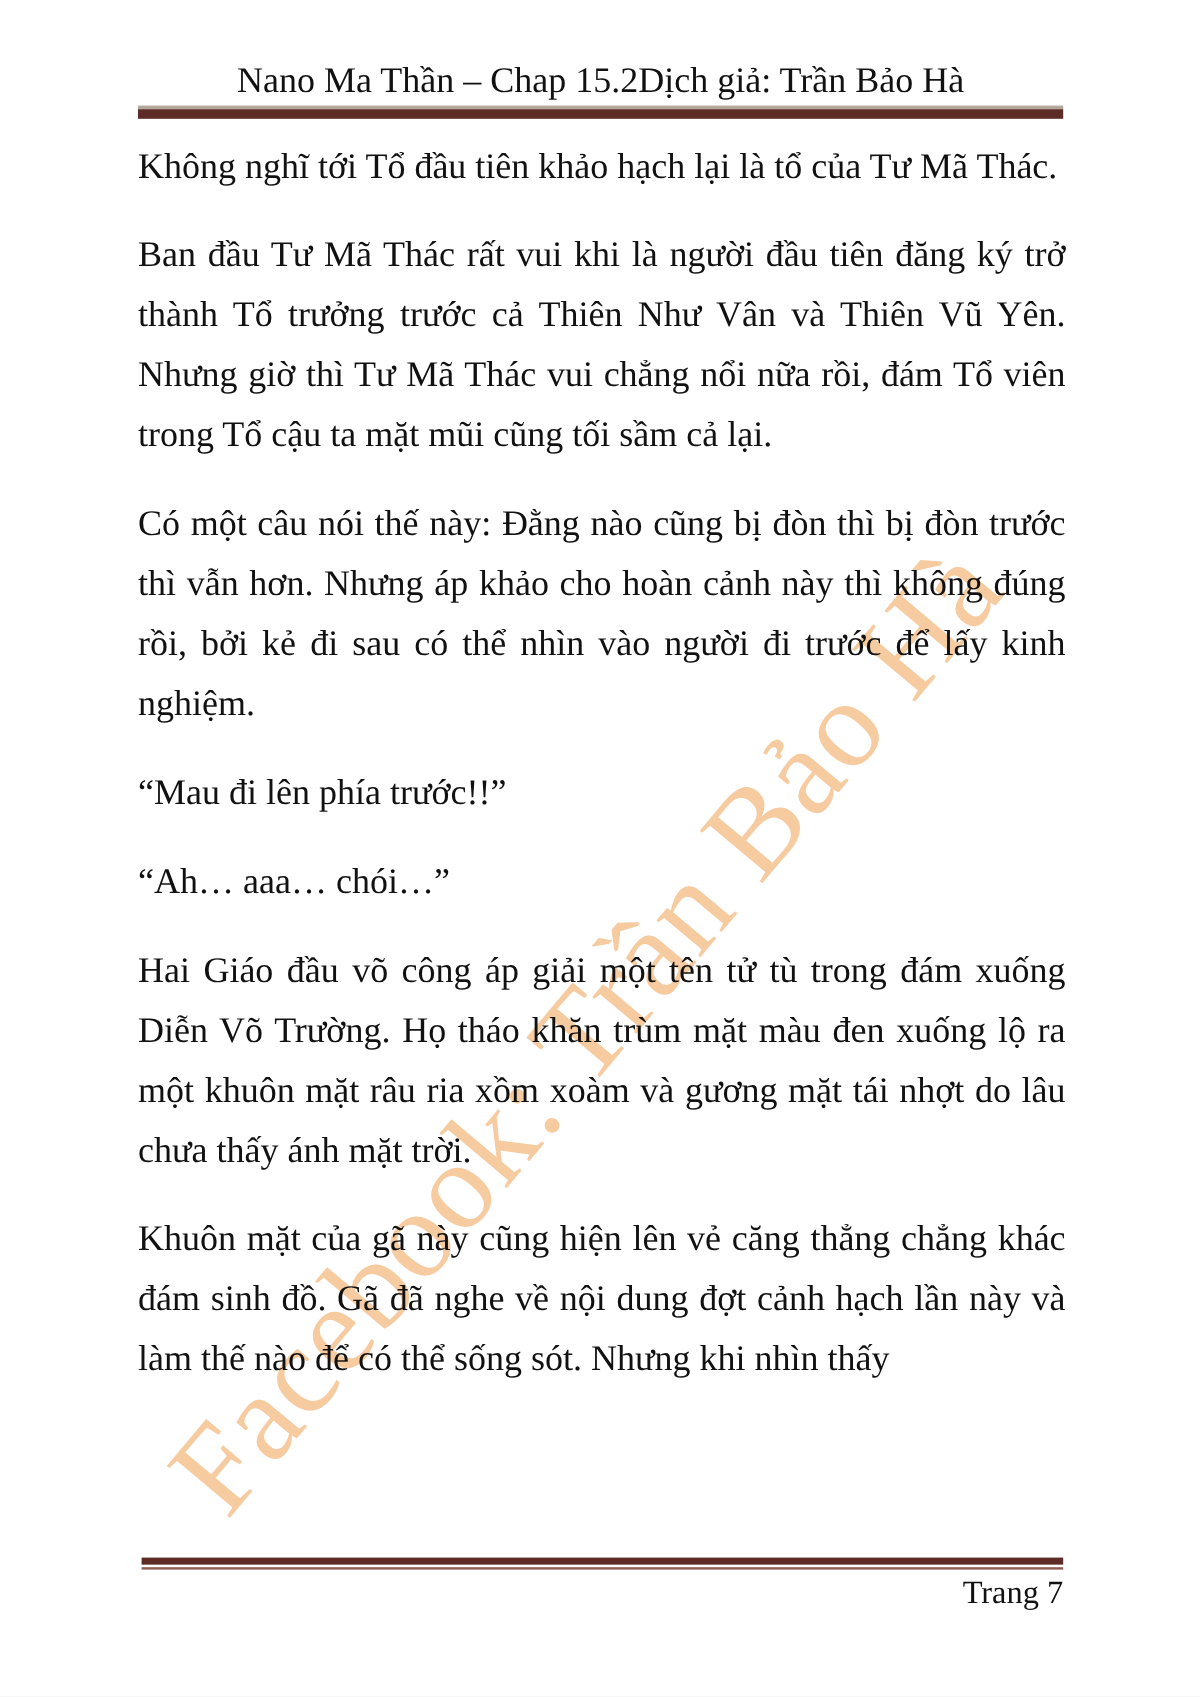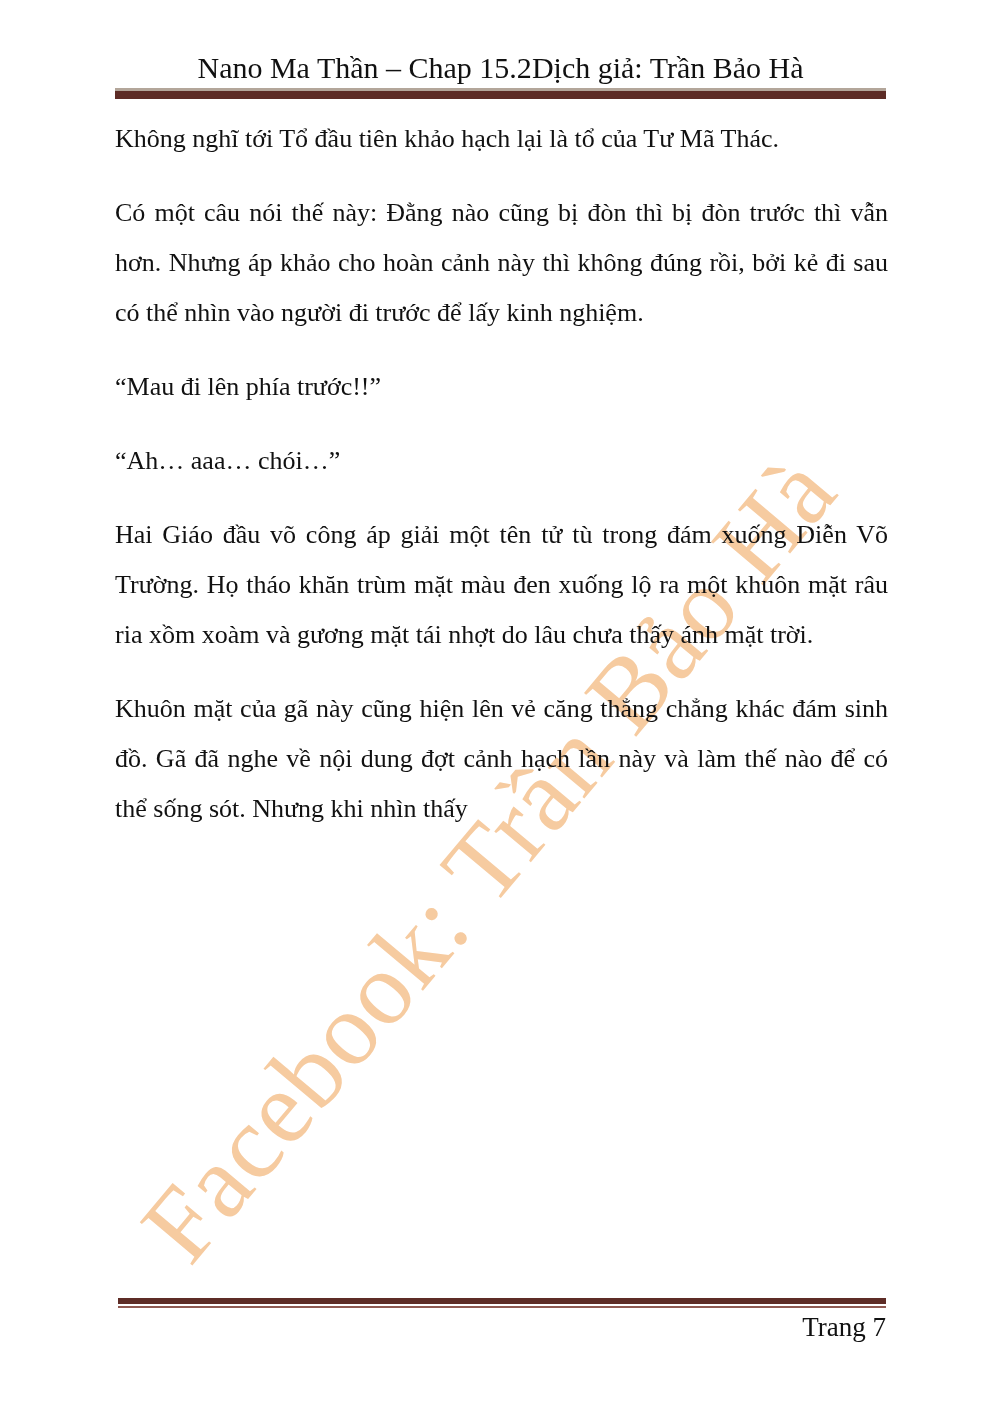--- a/index.html
+++ b/index.html
@@ -60,21 +60,21 @@
   
   .doc-body {
     position: absolute;
     left: 115px;
     width: 773px;
     top: 114px;
     z-index: 1;
   }
   .doc-body p {
     margin: 0 0 24px 0;
-    font-size: 26px;
+    font-size: 30px;
     line-height: 50px;
     text-align: justify;
     text-align-last: left;
   }
   
   .footer-rule {
     position: absolute;
     left: 118px;
     right: 114px;
     top: 1298px;
@@ -113,20 +113,21 @@
     <span>Dịch giả: Trần Bảo Hà</span>
   </div>
 
   <div class="header-rule">
     <div class="thin-top"></div>
     <div class="thick"></div>
   </div>
 
   <div class="doc-body">
     <p>Không nghĩ tới Tổ đầu tiên khảo hạch lại là tổ của Tư Mã Thác.</p>
+    <p>Ban đầu Tư Mã Thác rất vui khi là người đầu tiên đăng ký trở thành Tổ trưởng trước cả Thiên Như Vân và Thiên Vũ Yên. Nhưng giờ thì Tư Mã Thác vui chẳng nổi nữa rồi, đám Tổ viên trong Tổ cậu ta mặt mũi cũng tối sầm cả lại.</p>
     <p>Có một câu nói thế này: Đằng nào cũng bị đòn thì bị đòn trước thì vẫn hơn. Nhưng áp khảo cho hoàn cảnh này thì không đúng rồi, bởi kẻ đi sau có thể nhìn vào người đi trước để lấy kinh nghiệm.</p>
     <p>“Mau đi lên phía trước!!”</p>
     <p>“Ah… aaa… chói…”</p>
     <p>Hai Giáo đầu võ công áp giải một tên tử tù trong đám xuống Diễn Võ Trường. Họ tháo khăn trùm mặt màu đen xuống lộ ra một khuôn mặt râu ria xồm xoàm và gương mặt tái nhợt do lâu chưa thấy ánh mặt trời.</p>
     <p>Khuôn mặt của gã này cũng hiện lên vẻ căng thẳng chẳng khác đám sinh đồ. Gã đã nghe về nội dung đợt cảnh hạch lần này và làm thế nào để có thể sống sót. Nhưng khi nhìn thấy</p>
   </div>
 
   <div class="footer-rule">
     <div class="thick"></div>
     <div class="gap"></div>

